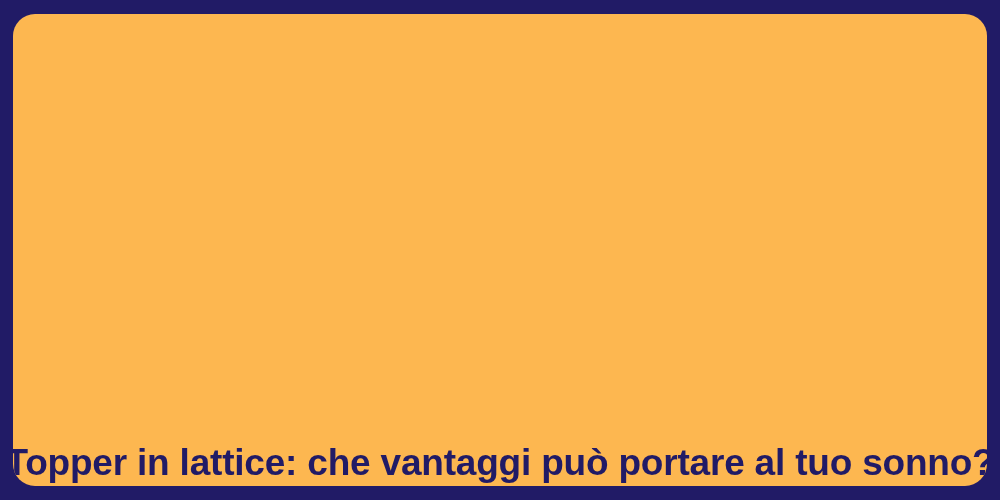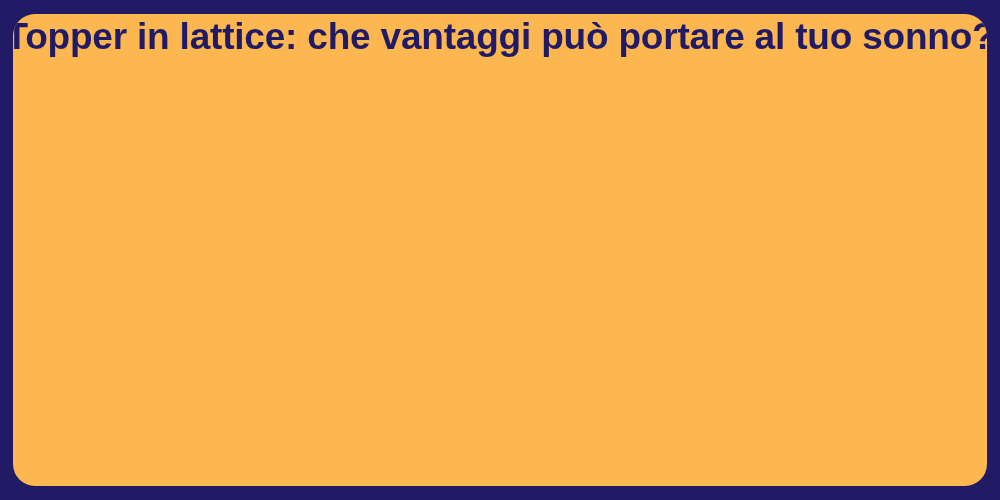--- a/index.html
+++ b/index.html
@@ -22,21 +22,21 @@
     align-items: stretch;
     justify-content: stretch;
     padding: 14px 13px 14px 13px;
   }
   #panel {
     position: relative;
     flex: 1 1 auto;
     background: #FDB750;
     border-radius: 22px;
     display: flex;
-    align-items: flex-start;
+    align-items: flex-end;
     justify-content: center;
     overflow: hidden;
   }
   #headline {
     margin: 0;
     padding: 0 40px;
     text-align: center;
     color: #211B66;
     font-family: "Liberation Sans", sans-serif;
     font-size: 37px;

